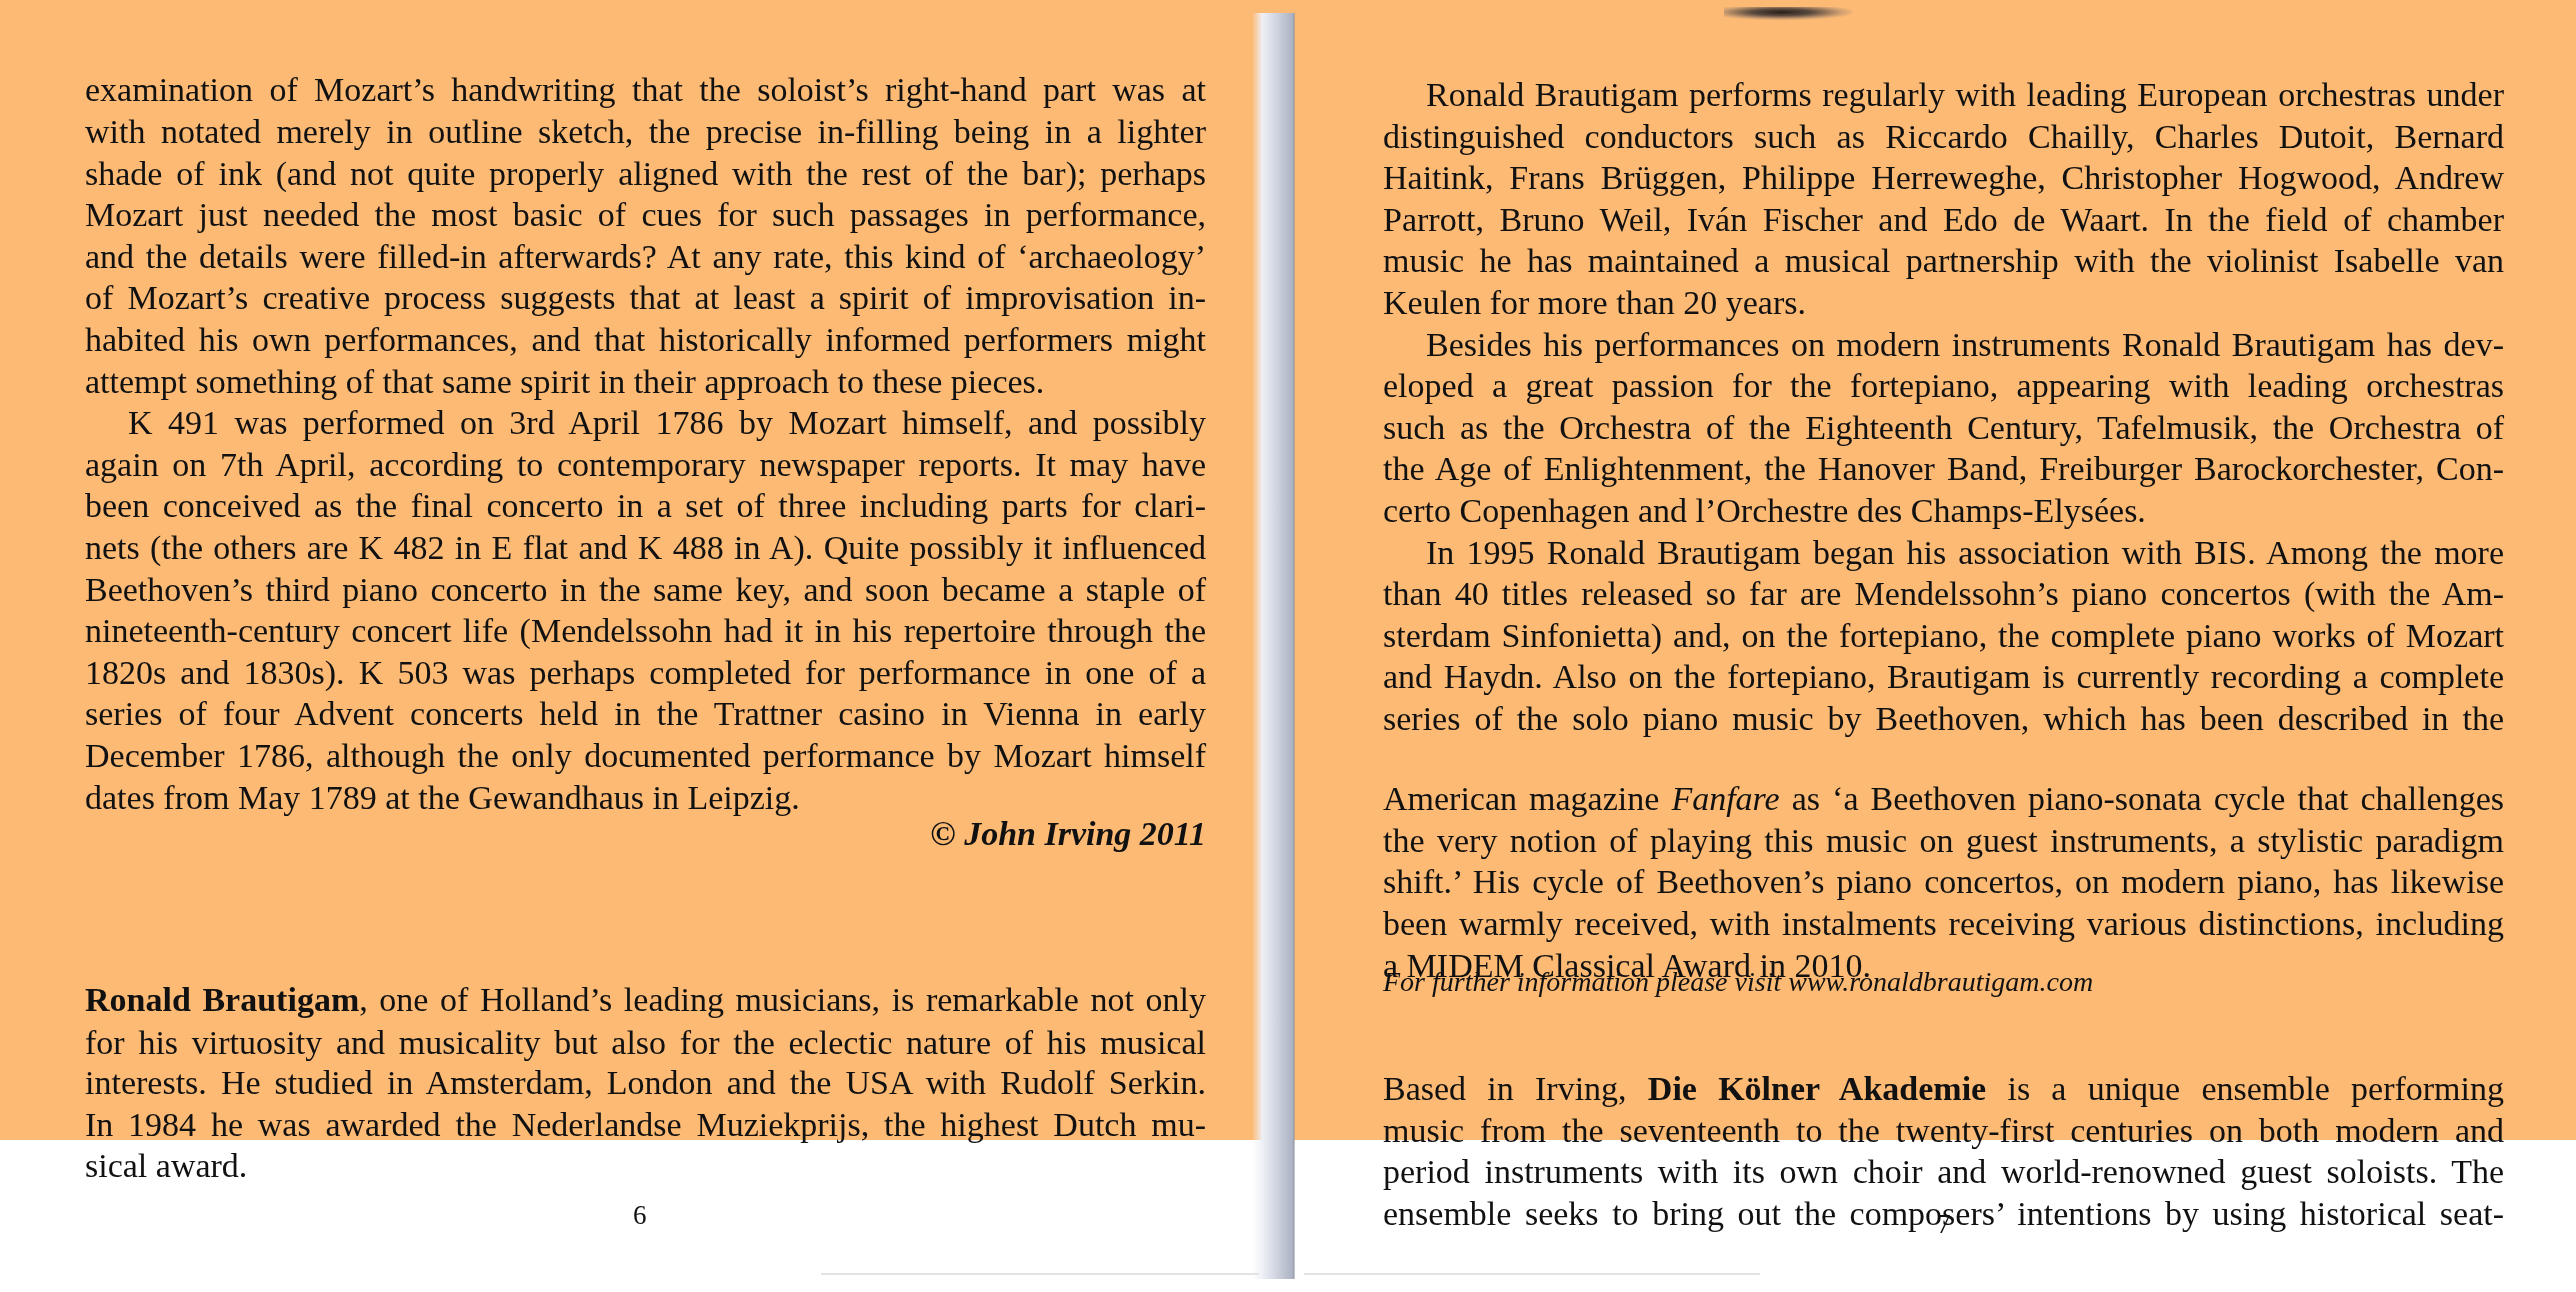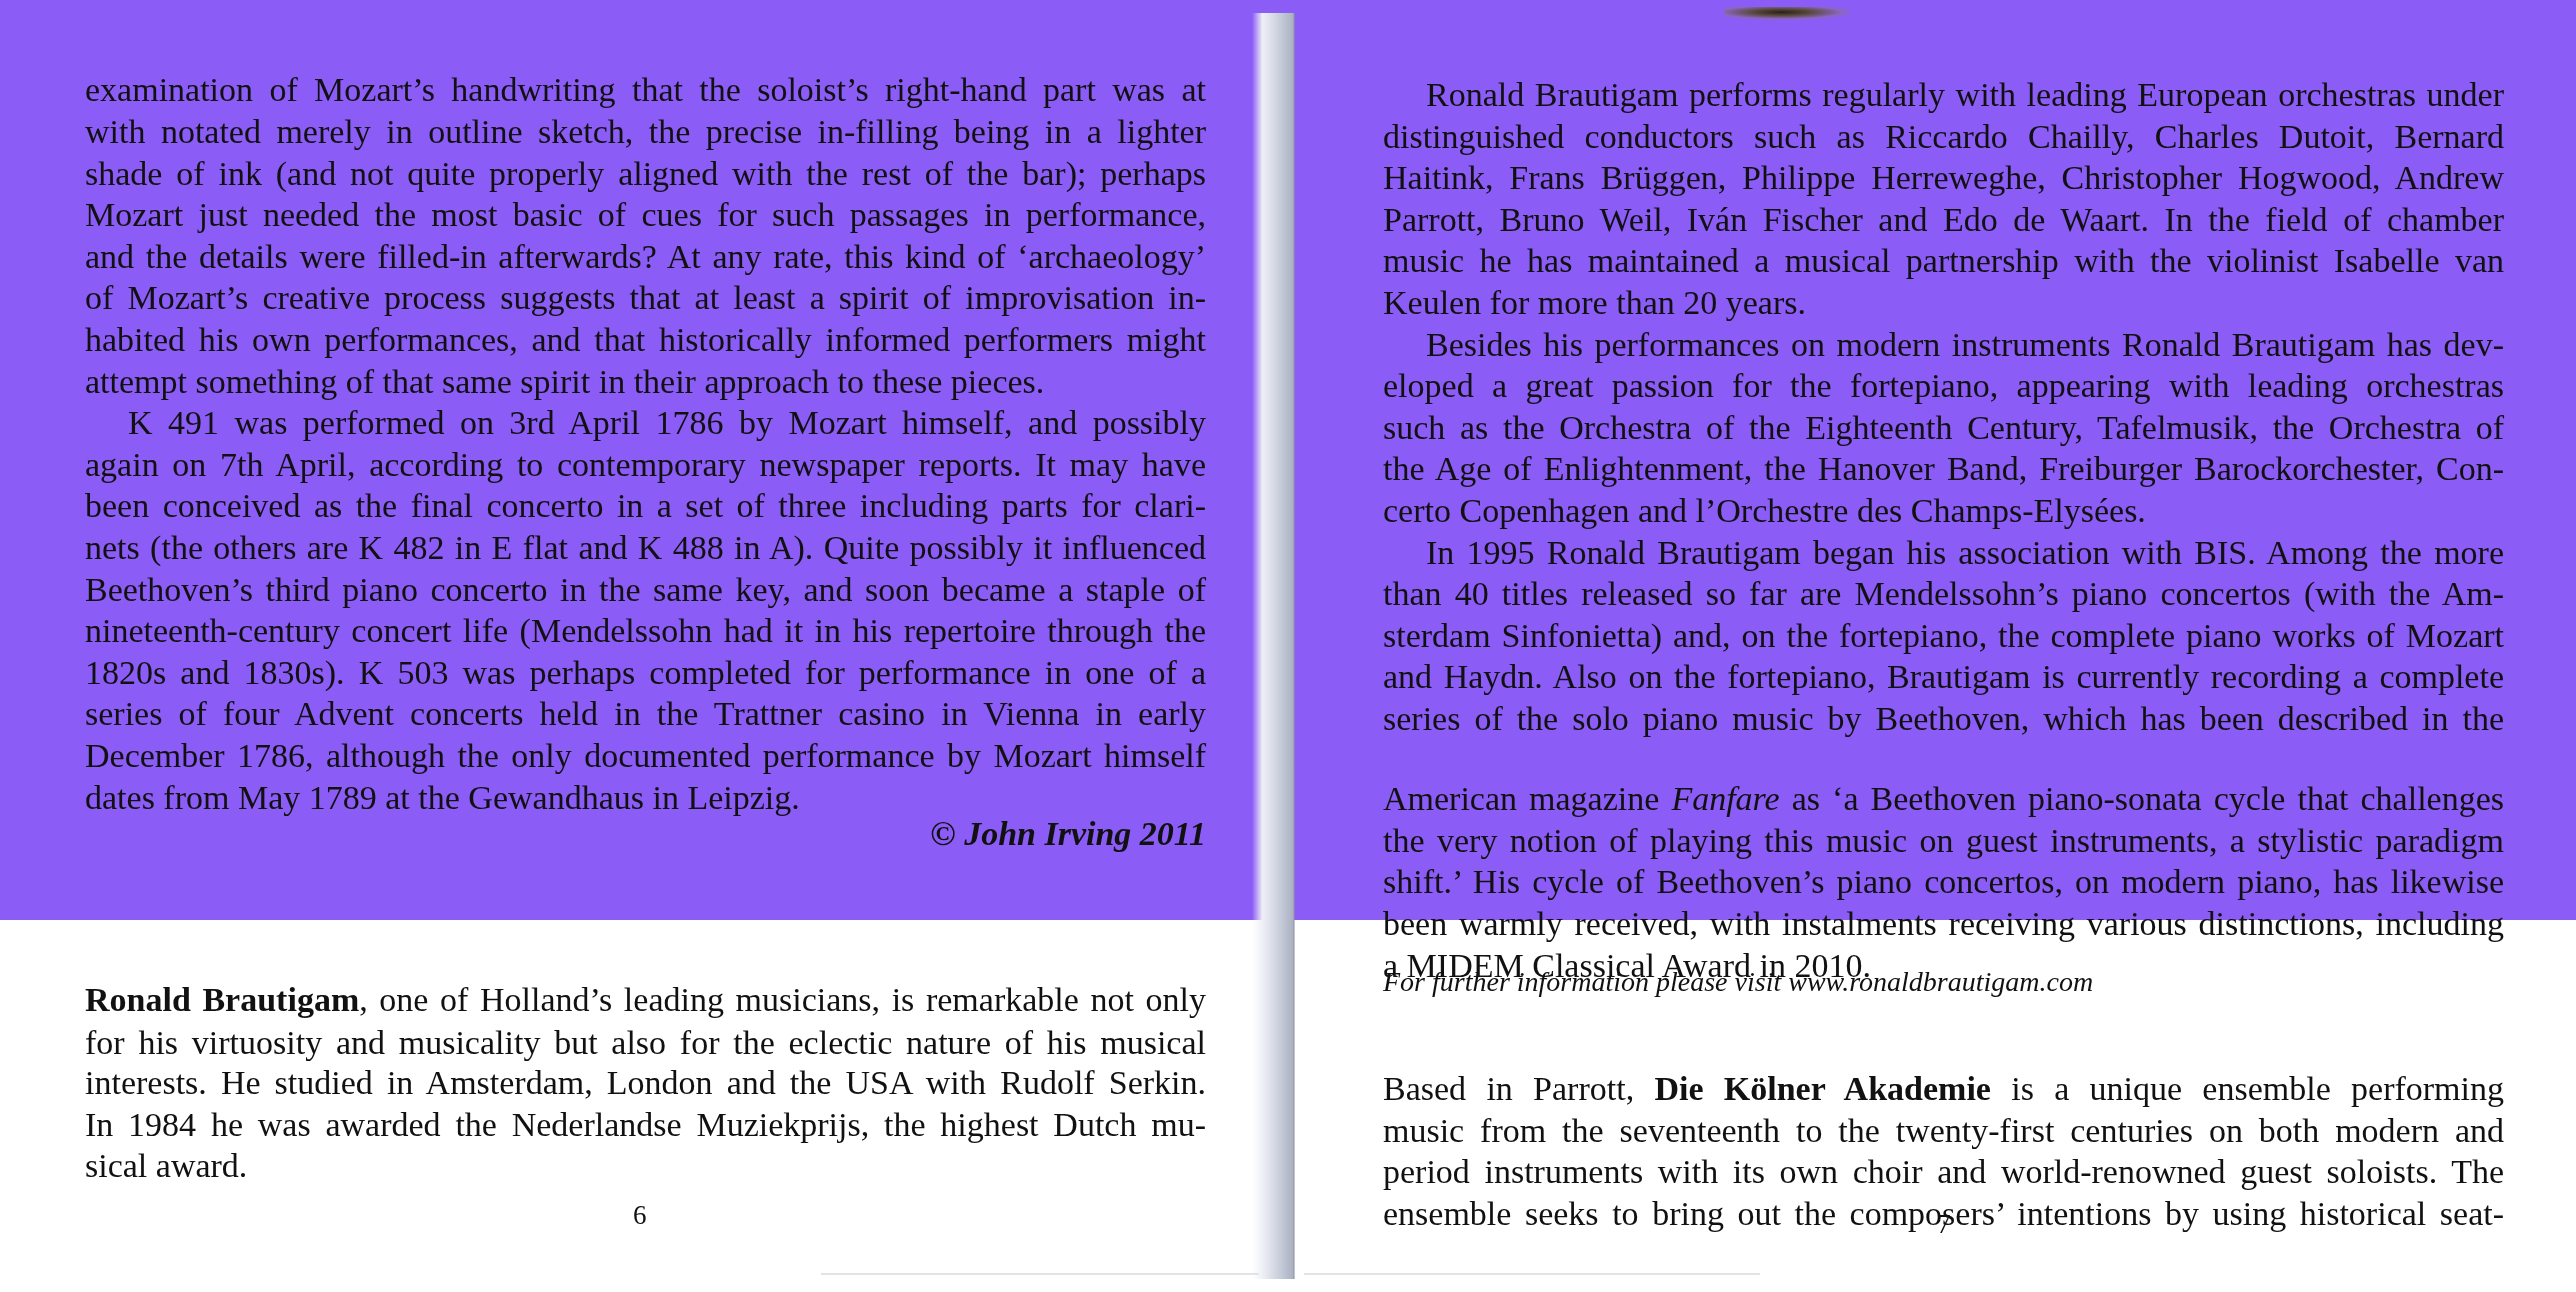--- a/index.html
+++ b/index.html
@@ -1,18 +1,18 @@
 <!DOCTYPE html>
 <html style="font-size:14.6px"><head>
 <meta charset="utf-8">
 <style>
   html, body { margin: 0; padding: 0; background: #ffffff; }
   body { width: 2576px; height: 1293px; position: relative; overflow: hidden;
          font-family: "Liberation Serif", "DejaVu Serif", serif; color: #111; }
-  .spread { position: absolute; left: 0; top: 0; width: 2576px; height: 920px; background: #8b5cf6; }
+  .spread { position: absolute; left: 0; top: 0; width: 2576px; height: 1140px; background: #fdba74; }
   .page { position: absolute; top: 0; height: 1293px; }
   .page-left { left: 0; width: 1293px; }
   .page-right { left: 1293px; width: 1283px; }
   .spine {
     position: absolute; left: 1252px; top: 12.8px; width: 42px; height: 1266px;
     background: linear-gradient(to right, rgba(255,255,255,0) 0%, #eef0f6 25%, #d3d7e3 55%, #b6bccb 85%, #a9afbf 100%);
   }
   .spine-edge { position: absolute; left: 1293px; top: 12.8px; width: 1.8px; height: 1266px; background: #8e95a6; opacity: .55; }
   .smudge {
     position: absolute; left: 1724px; top: 7.3px; width: 128px; height: 12.8px;
@@ -108,21 +108,21 @@
   <div class="line col-right" style="top:777px;"><span>American magazine </span><span class="ital">Fanfare</span><span> as ‘a Beethoven piano-sonata cycle that challenges</span></div>
   <div id="right-para3b">
       <div class="line col-right" style="top: 819px;">the very notion of playing this music on guest instruments, a stylistic paradigm</div>
       <div class="line col-right" style="top: 860px;">shift.’ His cycle of Beethoven’s piano concertos, on modern piano, has likewise</div>
       <div class="line col-right" style="top: 902px;">been warmly received, with instalments receiving various distinctions, including</div>
       <div class="line col-right last" style="top: 944px;">a MIDEM Classical Award in 2010.</div>
     </div>
 
   <div class="line col-right last url-line" style="top:960px;">For further information please visit www.ronaldbrautigam.com</div>
 
-  <div class="line col-right" style="top:1067px;"><span>Based in Parrott, </span><b>Die Kölner Akademie</b><span> is a unique ensemble performing</span></div>
+  <div class="line col-right" style="top:1067px;"><span>Based in Irving, </span><b>Die Kölner Akademie</b><span> is a unique ensemble performing</span></div>
   <div id="right-ensemble">
       <div class="line col-right" style="top: 1109px;">music from the seventeenth to the twenty-first centuries on both modern and</div>
       <div class="line col-right" style="top: 1150px;">period instruments with its own choir and world-renowned guest soloists. The</div>
       <div class="line col-right" style="top: 1192px;">ensemble seeks to bring out the composers’ intentions by using historical seat-</div>
     </div>
 
   <div class="pagenum" style="left:1937px;top:1206px;">7</div>
 </div>
 
 

